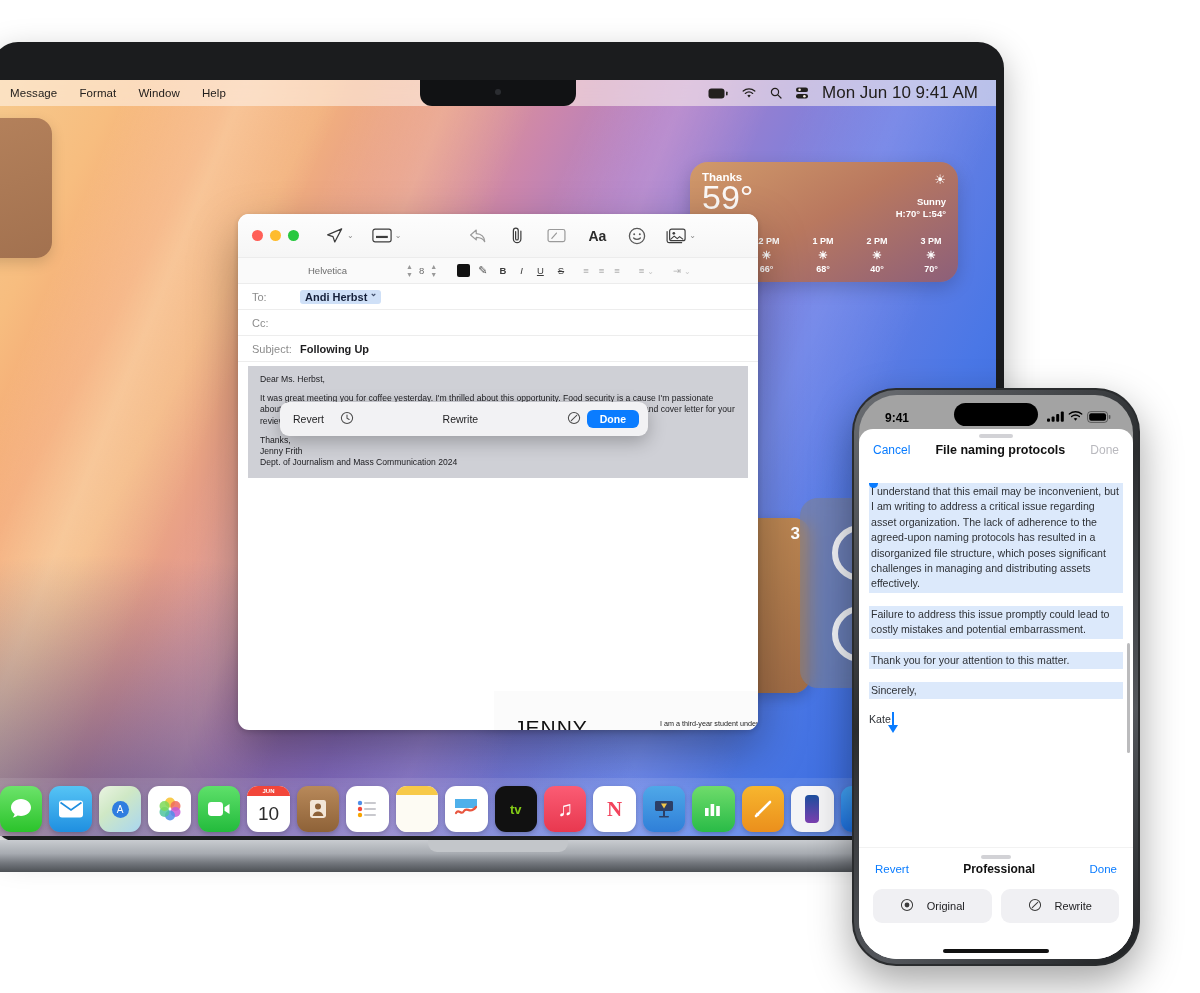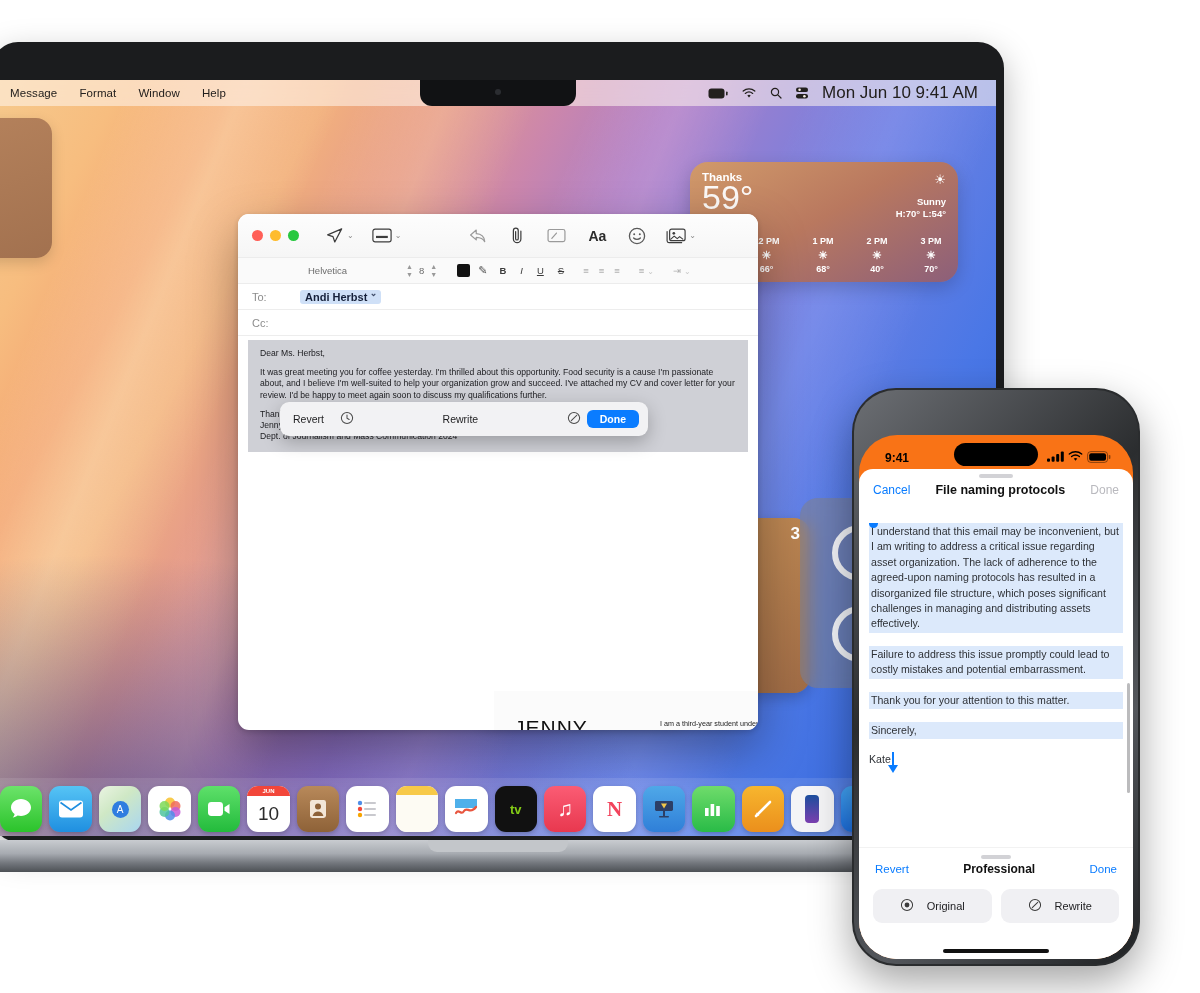--- a/index.html
+++ b/index.html
@@ -163,21 +163,21 @@
   .base-notch { position:absolute; left:50%; transform:translateX(-50%); top:0;
     width:140px; height:12px; background:#c3c6ca; border-radius:0 0 9px 9px; }
 
   
   #phone { position:absolute; left:852px; top:388px; width:288px; height:578px; z-index:60; }
   .pframe { position:absolute; inset:0; border-radius:44px; background:#2a2c2e;
     box-shadow:0 16px 40px rgba(0,0,0,.36); padding:4px; }
   .pframe:before{ content:""; position:absolute; inset:2px; border-radius:42px;
     background:linear-gradient(135deg,#6c6f74,#2b2d2f 40%,#54575c 70%,#1f2123); }
   .pscreen { position:absolute; left:7px; top:7px; right:7px; bottom:7px;
-    border-radius:38px; background:#f97316; overflow:hidden;margin-top:40px; }
+    border-radius:38px; background:#a3a3a3; overflow:hidden; }
   .dyn { position:absolute; left:50%; transform:translateX(-50%); top:8px;
     width:84px; height:23px; border-radius:14px; background:#000; z-index:5; }
   .pstatus { position:absolute; left:0; top:0; width:100%; height:38px;
     display:flex; align-items:center; justify-content:space-between;
     padding:8px 22px 0 26px; font-size:12px; font-weight:700; color:#000; z-index:6; }
   .pstatus .sright { display:flex; align-items:center; gap:4px; }
 
   .sheet { position:absolute; left:0; right:0; top:34px; bottom:0; background:#fff;
     border-radius:14px 14px 0 0; overflow:hidden; }
   .grabber { width:34px; height:4px; background:#d2d2d6; border-radius:2px; margin:5px auto 0; }
@@ -404,20 +404,24 @@
           <span class="align-ico" style="margin-left:14px">⇥<span class="chev">⌄</span></span>
         </div>
 
         <div class="field">
           <span class="flabel">To:</span>
           <span class="chip">Andi Herbst</span>
         </div>
         <div class="field">
           <span class="flabel">Cc:</span>
           <span class="fvalue"></span>
+        </div>
+        <div class="field">
+          <span class="flabel">Subject:</span>
+          <span class="fvalue">Following Up</span>
         </div>
 
         <div class="body-wrap">
           <div class="mailbody">
             <p>Dear Ms. Herbst,</p>
             <p>It was great meeting you for coffee yesterday. I'm thrilled about this opportunity. Food security is a cause I'm passionate about, and I believe I'm well-suited to help your organization grow and succeed. I've attached my CV and cover letter for your review. I'd be happy to meet again soon to discuss my qualifications further.</p>
             <p>
               <span>Thanks,</span><br>
               <span>Jenny Frith</span><br>
               <span>Dept. of Journalism and Mass Communication 2024</span>

